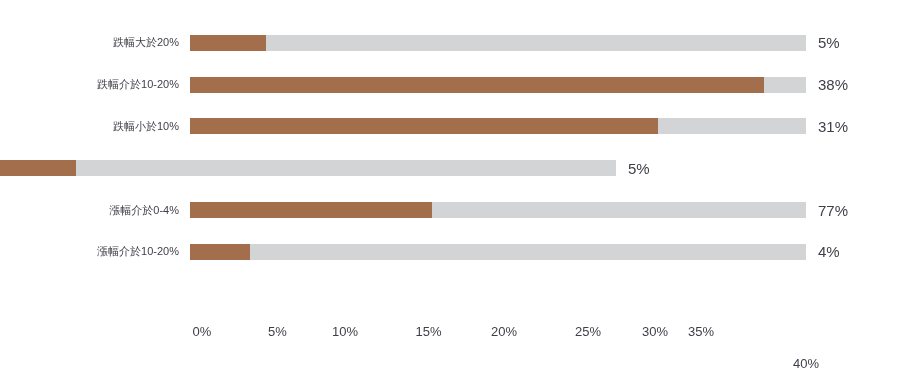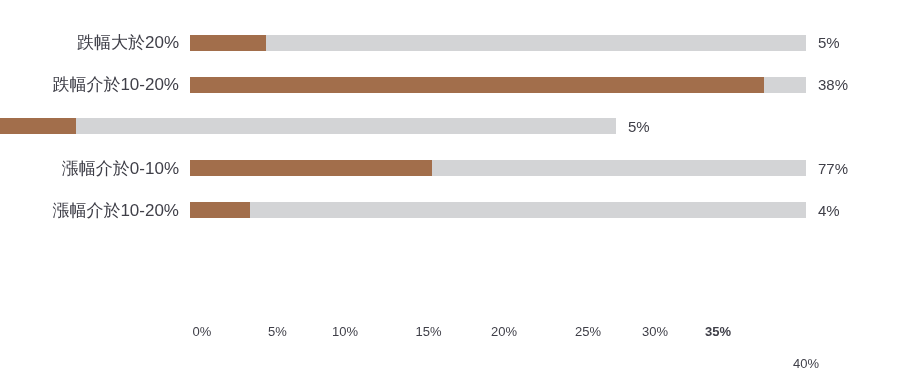--- a/index.html
+++ b/index.html
@@ -37,21 +37,21 @@
     display: flex;
     align-items: center;
   }
 
   .cat-label {
     width: 190px;
     flex: 0 0 190px;
     text-align: right;
     padding-right: 11px;
     box-sizing: border-box;
-    font-size: 17px;
+    font-size: 11px;
     line-height: 1;
     color: #3f3f48;
     white-space: nowrap;
     letter-spacing: 0px;
   }
 
   .track-wrap {
     position: relative;
     flex: 0 0 616px;
     width: 616px;
@@ -121,31 +121,39 @@
 
     <div class="bar-row">
       <div class="cat-label">跌幅介於10-20%</div>
       <div class="track-wrap">
         <div class="track" style="background: rgb(211, 212, 214);"></div>
         <div class="bar-fill" style="width: 573.8px; background: rgb(162, 110, 75);"></div>
       </div>
       <div class="value-label">38%</div>
     </div>
 
+    <div class="bar-row">
+      <div class="cat-label">跌幅小於10%</div>
+      <div class="track-wrap">
+        <div class="track" style="background: rgb(211, 212, 214);"></div>
+        <div class="bar-fill" style="width: 468.1px; background: rgb(162, 110, 75);"></div>
+      </div>
+      <div class="value-label">31%</div>
+    </div>
 
     <div class="bar-row">
       <div class="track-wrap">
         <div class="track" style="background: rgb(211, 212, 214);"></div>
         <div class="bar-fill" style="width: 75.5px; background: rgb(162, 110, 75);"></div>
       </div>
       <div class="value-label">5%</div>
     </div>
 
     <div class="bar-row">
-      <div class="cat-label">漲幅介於0-10%</div>
+      <div class="cat-label">漲幅介於0-4%</div>
       <div class="track-wrap">
         <div class="track" style="background: rgb(211, 212, 214);"></div>
         <div class="bar-fill" style="width: 241.6px; background: rgb(162, 110, 75);"></div>
       </div>
       <div class="value-label">77%</div>
     </div>
 
     <div class="bar-row">
       <div class="cat-label">漲幅介於10-20%</div>
       <div class="track-wrap">
@@ -159,17 +167,17 @@
   </div>
 
   <div id="x-axis">
       <span class="tick-label" style="left: 12px;">0%</span>
       <span class="tick-label" style="left: 87.5px;">5%</span>
       <span class="tick-label" style="left: 155px;">10%</span>
       <span class="tick-label" style="left: 238.5px;">15%</span>
       <span class="tick-label" style="left: 314px;">20%</span>
       <span class="tick-label" style="left: 398px;">25%</span>
       <span class="tick-label" style="left: 465px;">30%</span>
-      <span class="tick-label" style="left: 528px; font-weight: bold;">35%</span>
+      <span class="tick-label" style="left: 511px;">35%</span>
       <span class="tick-label" style="left: 616px; margin-top: 32px;">40%</span>
     </div>
 
 </div>
 
 </body></html>

